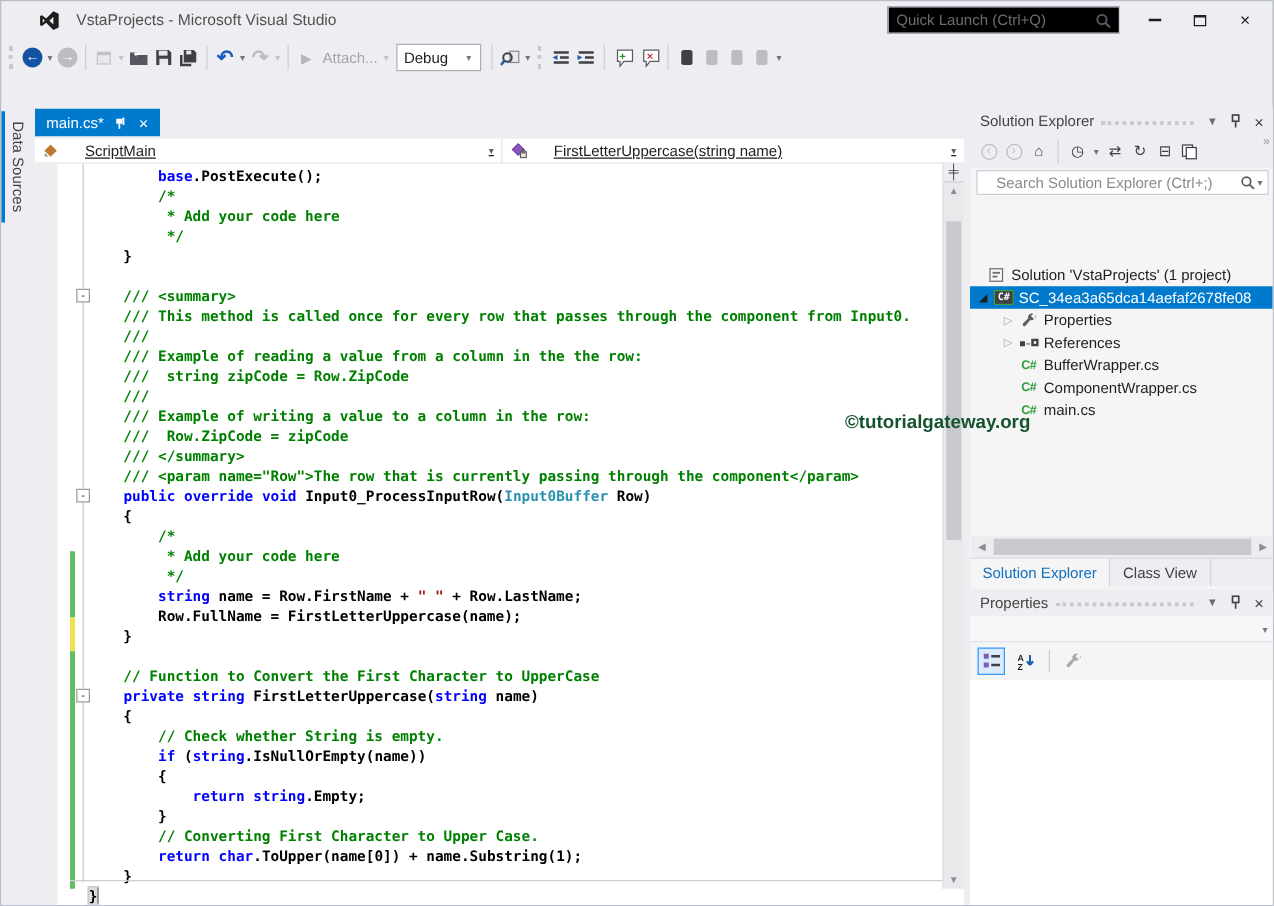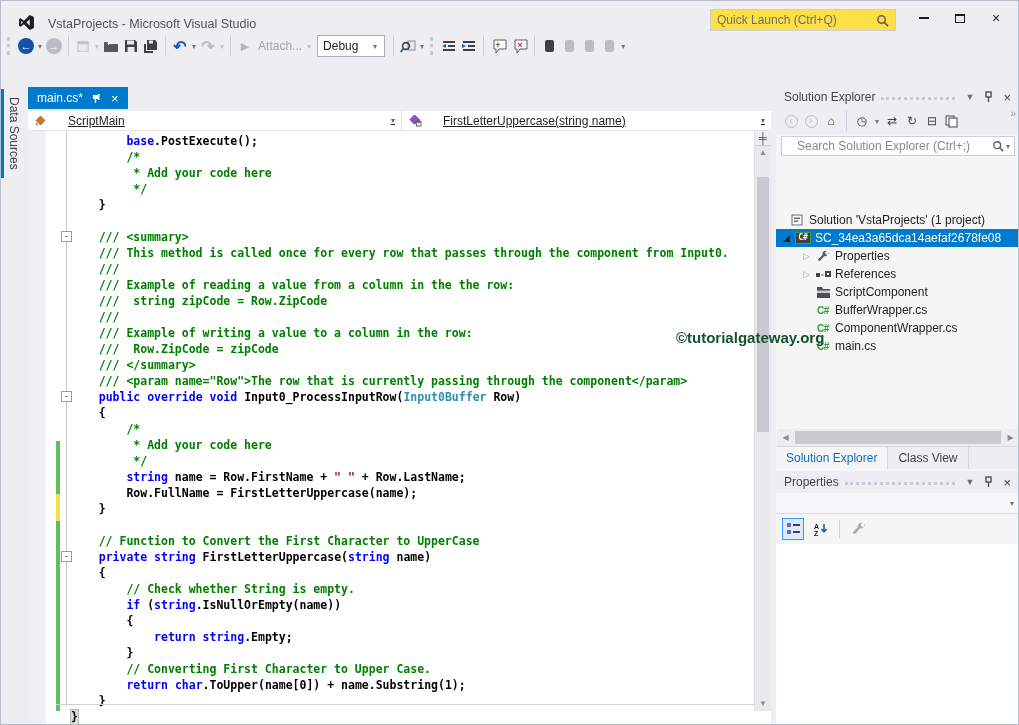--- a/index.html
+++ b/index.html
@@ -1,23 +1,23 @@
 <!DOCTYPE html>
 <html><head>
 <meta charset="utf-8">
 <style>
   *{box-sizing:border-box;margin:0;padding:0;}
   body{margin:0;background:#777;font-family:"Liberation Sans",sans-serif;}
   .vs{position:relative;width:1019px;height:725px;background:#EEEEF2;color:#1E1E1E;overflow:hidden;border:1px solid #B9BCC9;}
 
   
-  .titlebar{height:30px;display:flex;align-items:flex-end;padding-left:16px;}
+  .titlebar{height:30px;display:flex;align-items:center;padding-left:29px;}
   .vslogo{width:19px;height:17px;margin-right:12px;flex:none;}
   .title-text{font-size:12.5px;color:#525252;}
-  .quick-launch{margin-left:auto;width:186px;height:22px;background:#fde047;border:1px solid #CCCEDB;display:flex;align-items:center;padding:0 6px;}
+  .quick-launch{margin-left:auto;width:186px;height:22px;background:#000000;border:1px solid #CCCEDB;display:flex;align-items:center;padding:0 6px;}
   .quick-launch span{font-size:12px;color:#6D6D6D;flex:1;}
   .win-btns{display:flex;margin-left:10px;margin-right:4px;}
   .win-btn{width:36px;height:26px;display:flex;align-items:center;justify-content:center;color:#1E1E1E;}
   .glyph-min{width:10px;height:2px;background:#1E1E1E;}
   .glyph-max{width:10px;height:9px;border:1px solid #1E1E1E;border-top-width:2px;}
   .glyph-close{font-size:14px;line-height:14px;}
 
   
   .menubar{height:22px;display:flex;align-items:center;padding-left:6px;font-size:12px;}
   .menu-item{padding:3px 10px;letter-spacing:.2px;}
@@ -406,30 +406,20 @@
                 <rect x="5" y="6.3" width="3" height="1.5" fill="#9B9BA3"></rect>
                 <rect x="9" y="3" width="6" height="6" fill="#424242"></rect>
                 <rect x="11" y="5" width="2" height="2" fill="#FFF"></rect>
               </svg>
             </span>
             <span>References</span>
           </div>
           <div class="tree-row" style="padding-left: 23px;">
             <span class="exp"></span>
             <span class="ticon">
-              <svg width="15" height="12" viewBox="0 0 15 12">
-                <path d="M1 1 h5 l1 2 h7 v9 H1 Z" fill="#4E4E56"></path>
-                <rect x="1" y="4.5" width="13" height="2.5" fill="#C8C8CC"></rect>
-              </svg>
-            </span>
-            <span>ScriptComponent</span>
-          </div>
-          <div class="tree-row" style="padding-left: 23px;">
-            <span class="exp"></span>
-            <span class="ticon">
               <span class="i-csfile">C#</span>
             </span>
             <span>BufferWrapper.cs</span>
           </div>
           <div class="tree-row" style="padding-left: 23px;">
             <span class="exp"></span>
             <span class="ticon">
               <span class="i-csfile">C#</span>
             </span>
             <span>ComponentWrapper.cs</span>

